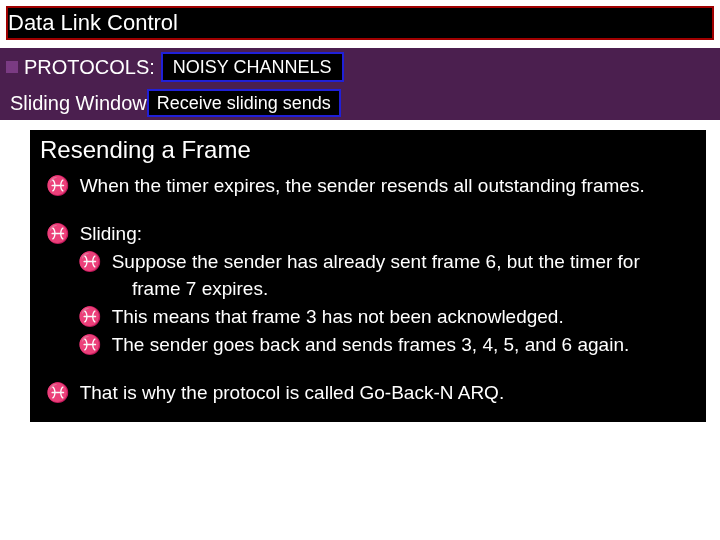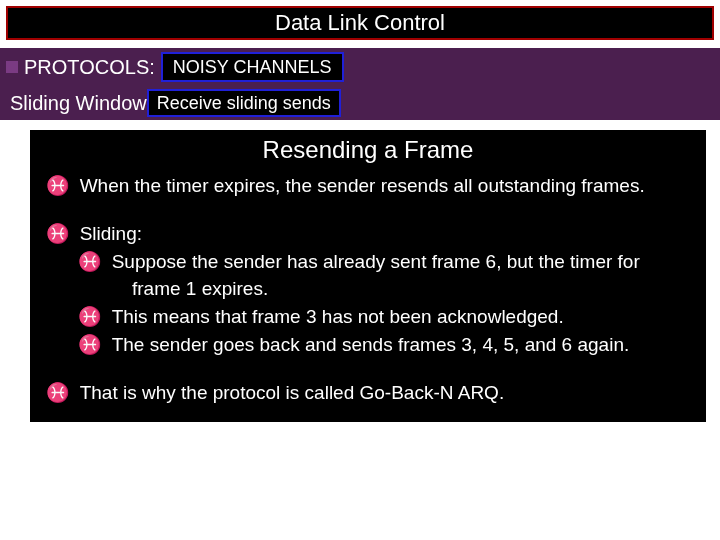--- a/index.html
+++ b/index.html
@@ -16,21 +16,21 @@
     background: #ffffff;
   }
   .title-bar {
     position: absolute;
     left: 6px; top: 6px;
     width: 708px; height: 34px;
     background: #000000;
     border: 2px solid #a00000;
     display: flex;
     align-items: center;
-    justify-content: center;
+    justify-content: flex-start;
   }
   .title-text {
     color: #ffffff;
     font-size: 22px;
     font-family: "Arial", sans-serif;
   }
   .row2 {
     position: absolute;
     left: 0; top: 48px;
     width: 720px; height: 38px;
@@ -95,21 +95,20 @@
     left: 30px; top: 130px;
     width: 676px;
     background: #000000;
     padding: 6px 10px 14px 10px;
   }
   .section-title {
     color: #ffffff;
     font-size: 24px;
     font-family: "Arial", sans-serif;
     margin-bottom: 10px;
-    text-align: center;
   }
   .bullet-line {
     display: flex;
     align-items: flex-start;
     color: #ffffff;
     font-size: 19px;
     line-height: 1.25;
     margin: 4px 0;
   }
   .bullet-line.indent1 { padding-left: 6px; }
@@ -164,21 +163,21 @@
 
     <div class="bullet-line indent1">
       <span class="pisces">♓</span>
       <span class="bullet-text">Sliding:</span>
     </div>
 
     <div class="bullet-line indent2">
       <span class="pisces">♓</span>
       <span class="bullet-text">Suppose the sender has already sent frame 6, but the timer for</span>
     </div>
-    <div class="nowrap-continue">frame 1 expires.</div>
+    <div class="nowrap-continue">frame 7 expires.</div>
 
     <div class="bullet-line indent2">
       <span class="pisces">♓</span>
       <span class="bullet-text">This means that frame 3 has not been acknowledged.</span>
     </div>
 
     <div class="bullet-line indent2">
       <span class="pisces">♓</span>
       <span class="bullet-text">The sender goes back and sends frames 3, 4, 5, and 6 again.</span>
     </div>

